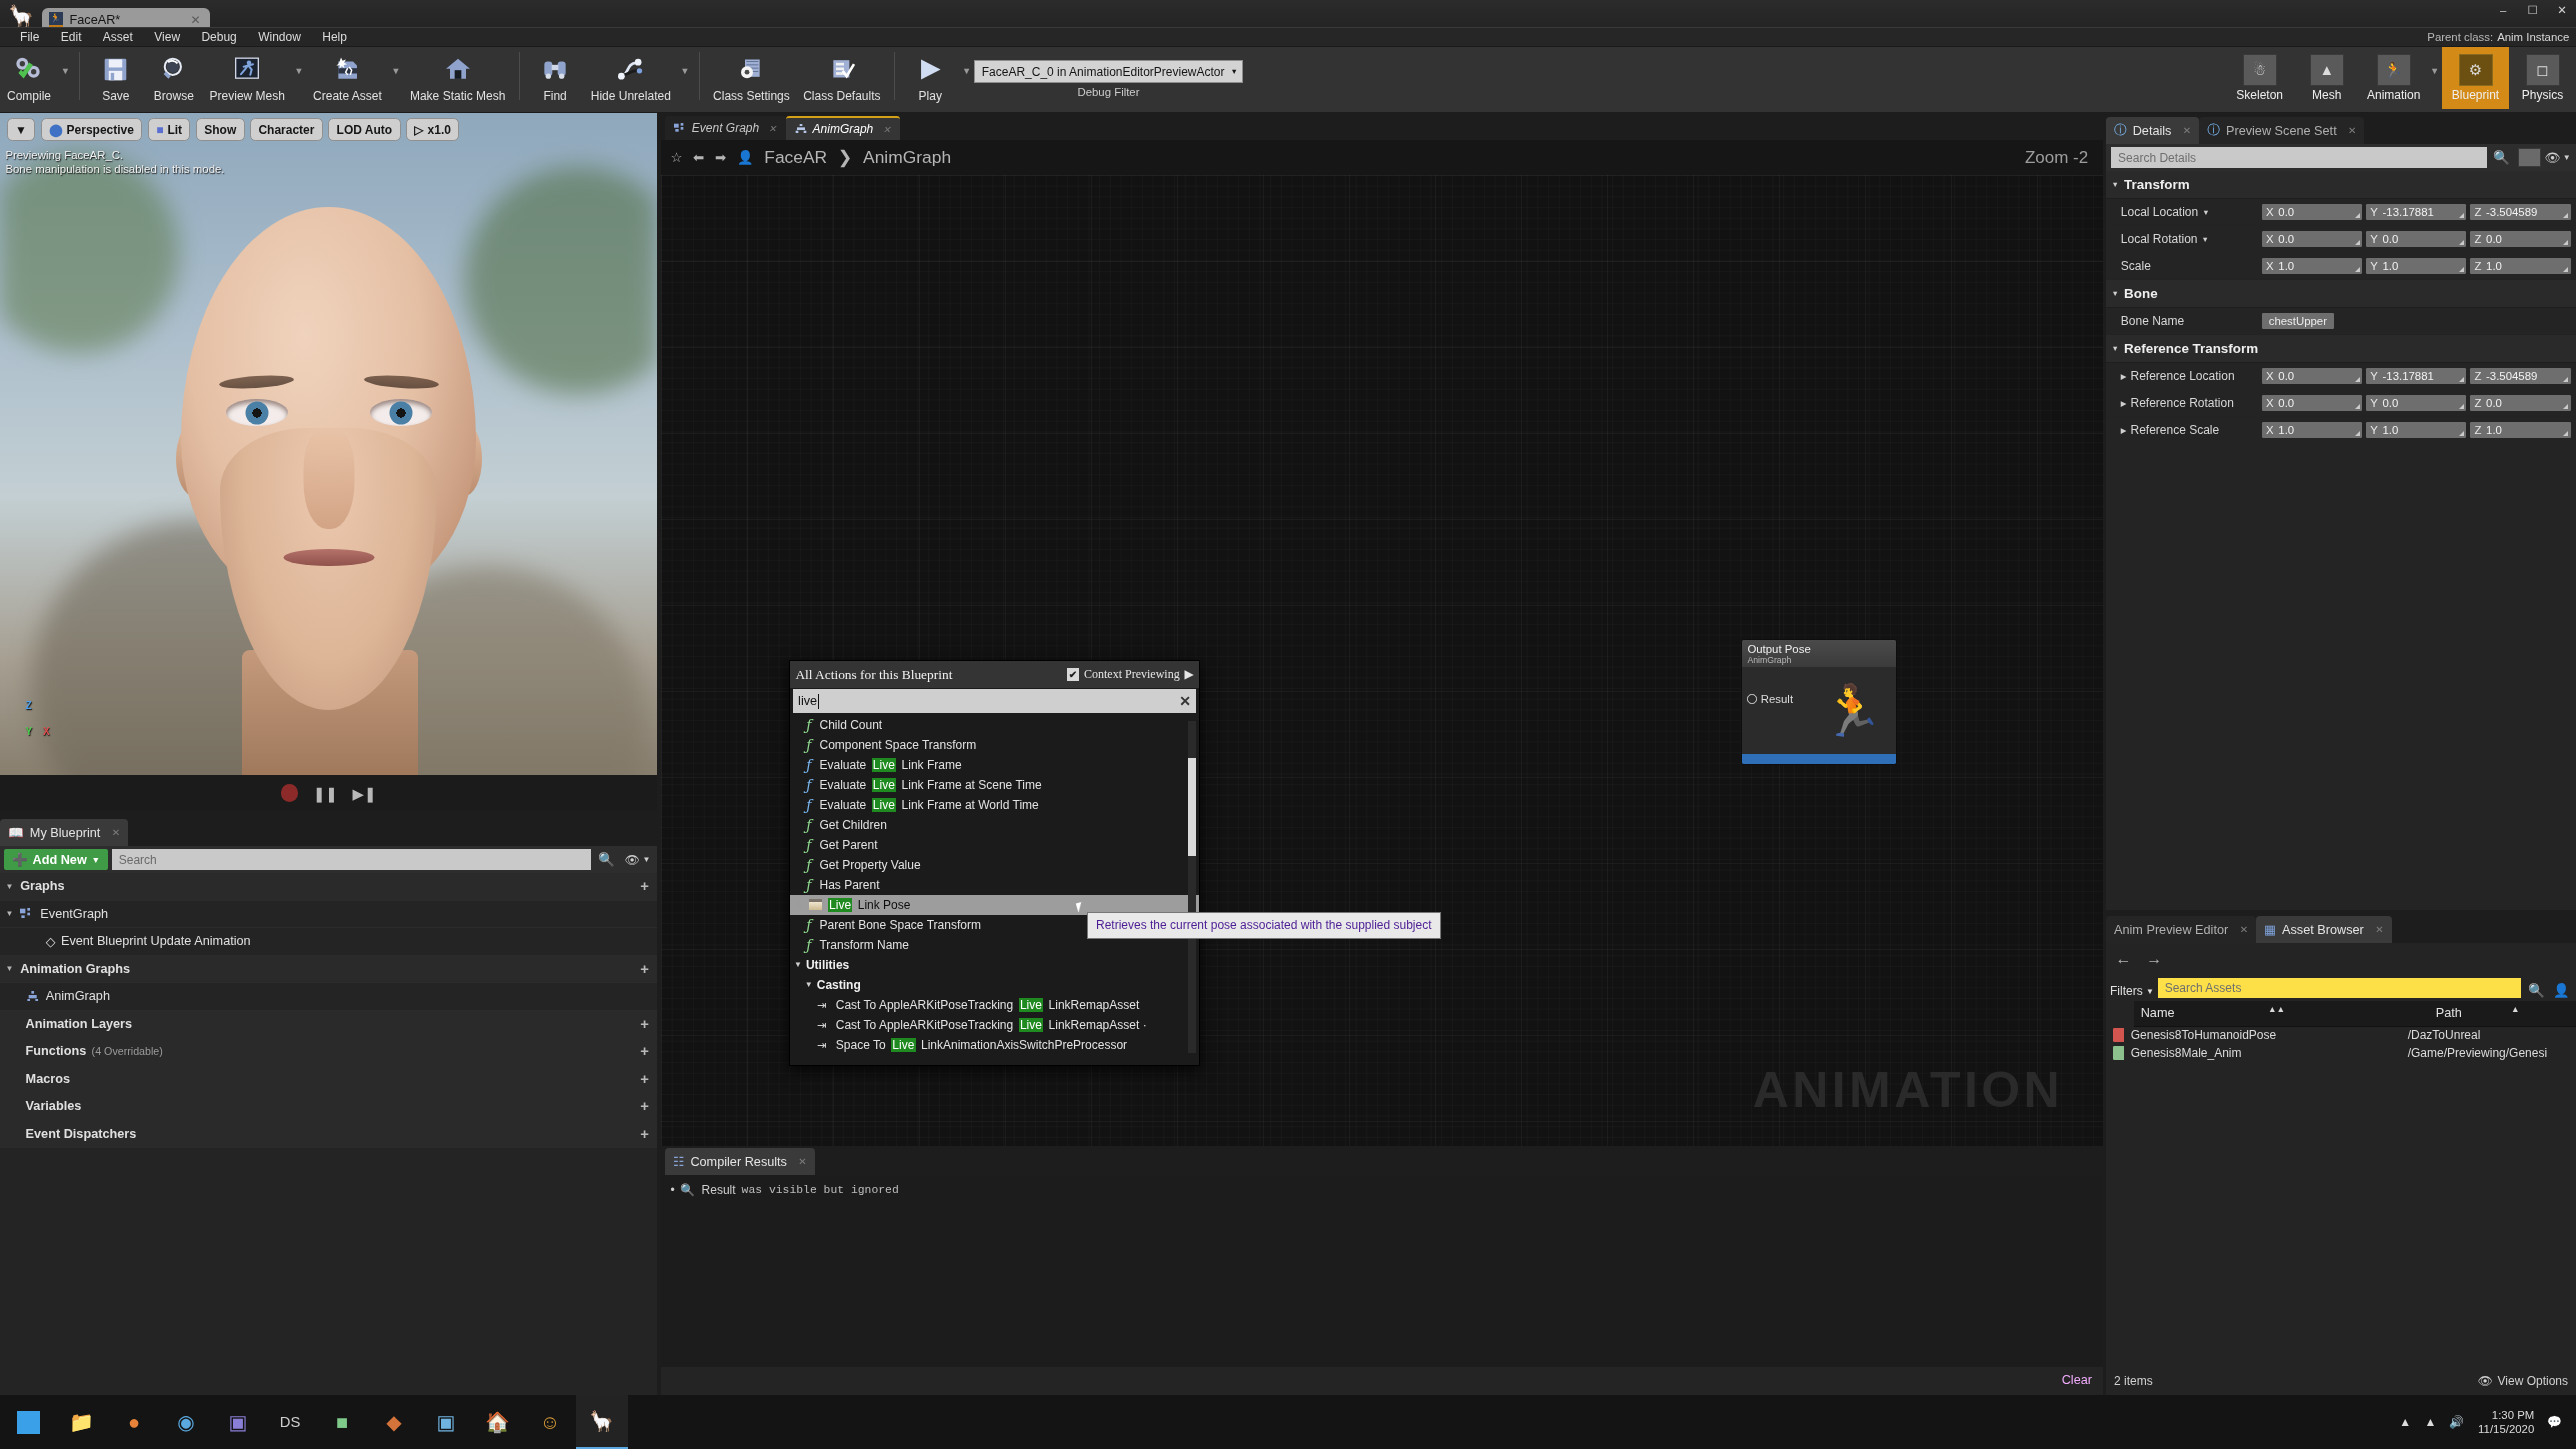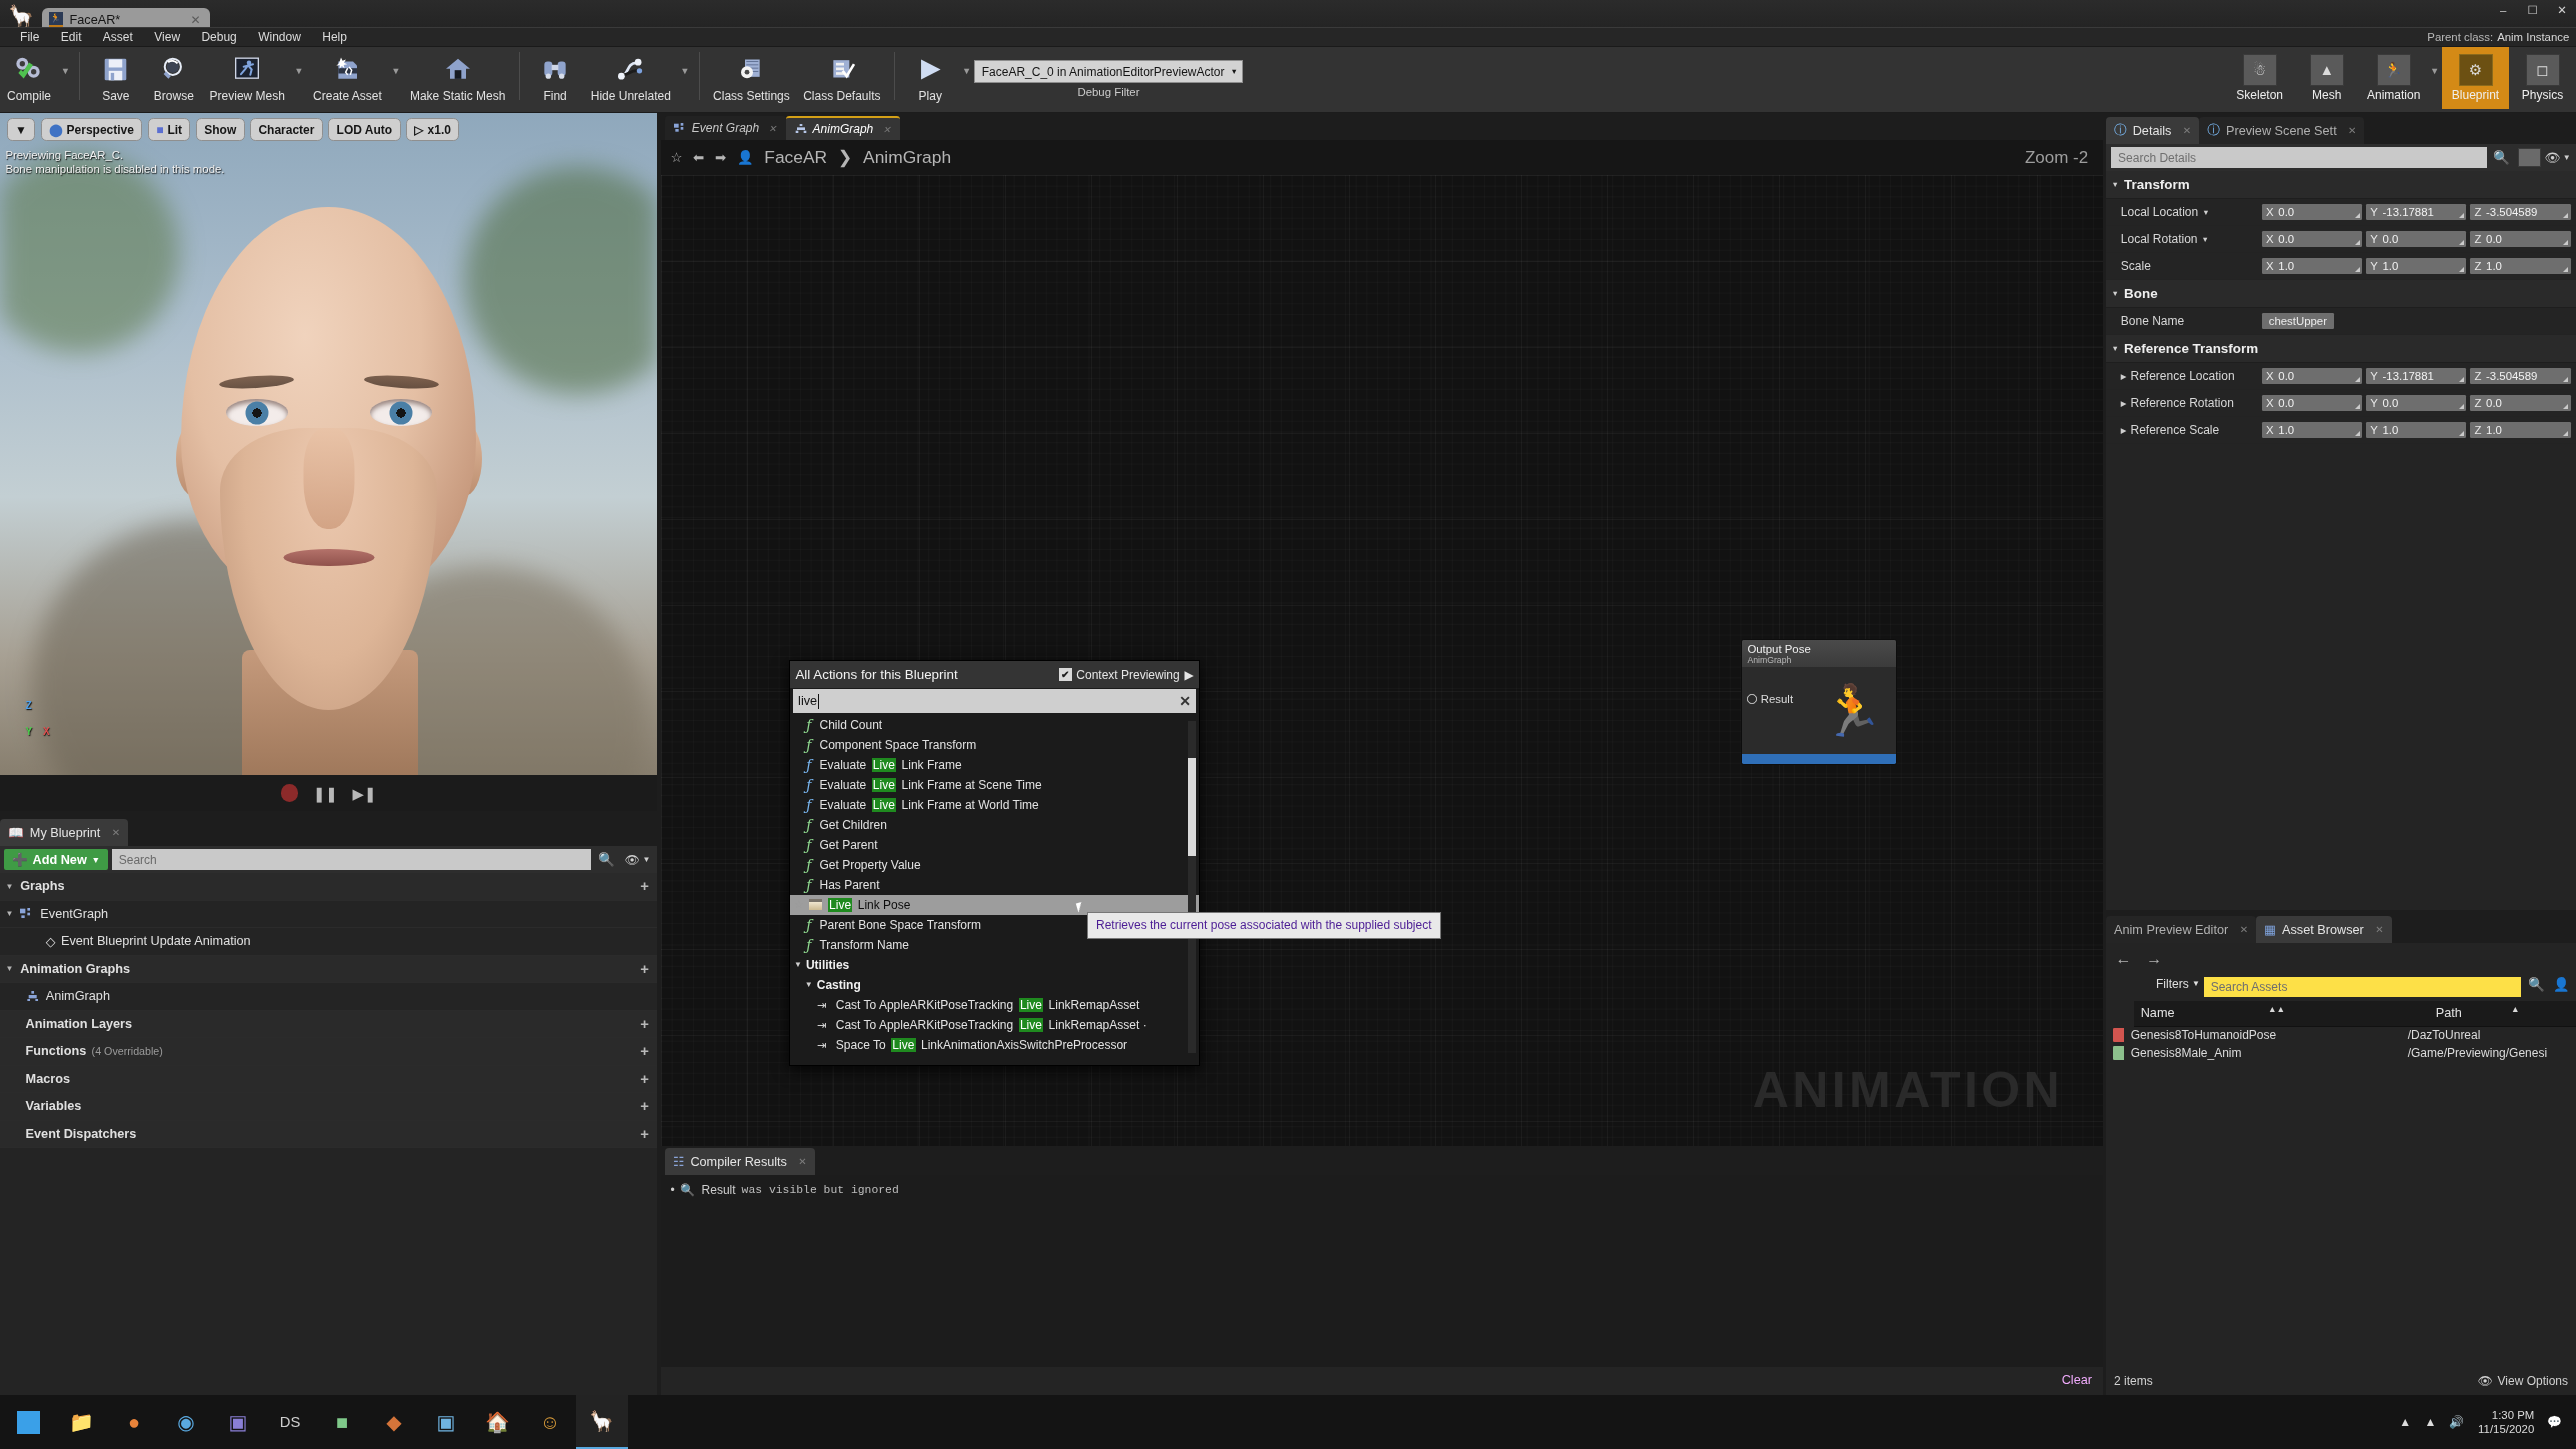--- a/index.html
+++ b/index.html
@@ -175,21 +175,21 @@
     display:flex; align-items:center; gap:4px;}
   .node-pin .pin { width:9.4px; height:9.4px; border:1.3px solid #dcdcdc; border-radius:50%;}
   .node-fig { position:absolute; right:4px; top:4px; width:79px; height:79px;
     display:flex; align-items:center; justify-content:center; font-size:50px; color:#dcdcdc;}
   .node-foot { height:9.4px; background:#2f6fb8; }
 
   
   .actionmenu { position:absolute; left:789px; top:660px; width:411px; height:406px;
     background:#1b1b1b; border:0.7px solid #000; box-shadow:0 4px 14.8px rgba(0,0,0,.8);}
   .am-hdr { height:27px; background:#343434; display:flex; align-items:center; padding:0 5.4px;
-    font-size:13.4px; color:#f2f2f2; }
+    font-size:13.4px; color:#f2f2f2;font-family:Liberation Serif, serif; }
   .am-ctx { margin-left:auto; display:flex; align-items:center; gap:4.7px; font-size:12px;
     color:#e6e6e6;}
   .am-chk { width:12.7px; height:12.7px; background:#d9d9d9; color:#1d1d1d; font-size:10px;
     display:flex; align-items:center; justify-content:center; font-weight:bold;}
   .am-search { height:24px; margin:1.3px 2.7px; background:#cfcfcf; display:flex; align-items:center;
     padding:0 5.4px; font-size:12.7px; color:#111; position:relative;}
   .am-caret { width:1.3px; height:14.8px; background:#111; margin-left:0.7px;}
   .am-x { margin-left:auto; font-size:14px; color:#333; font-weight:bold;}
   .am-list { position:relative; height:339px; overflow:hidden;}
   .am-row { height:20px; display:flex; align-items:center; font-size:12px; color:#e3e3e3;
@@ -248,21 +248,21 @@
   .d-num .nub { position:absolute; right:2.7px; bottom:2px; width:0; height:0;
     border-left:5.4px solid transparent; border-bottom:5.4px solid #cacaca;}
   .d-text { background:#6e6e6e; color:#ececec; font-size:11.4px; padding:2px 6.7px; border-radius:1.3px;}
   .d-tri { font-size:7.4px; color:#cfcfcf;}
 
   
   .assetbrowser { position:absolute; left:2106px; top:912px; width:470px; height:483px;
     background:#242424;}
   .ab-navrow { height:31px; display:flex; align-items:center; gap:14.8px; padding-left:9.4px;
     font-size:16px; color:#b3b3b3;}
-  .ab-filterrow { height:27px; display:flex; align-items:flex-start; gap:4px; padding:2.7px 4px;margin-left:46px;}
+  .ab-filterrow { height:27px; display:flex; align-items:flex-end; gap:4px; padding:2.7px 4px;}
   .ab-filters { font-size:12px; color:#e0e0e0; display:flex; align-items:center; gap:3.4px;}
   .ab-srch { flex:1; background:#fde047; color:#6f6f6f; font-size:12px; padding:3.4px 6.7px;
     display:flex; align-items:center;}
   .ab-person { font-size:13.4px; color:#cfcfcf; width:20px; text-align:center;}
   .ab-hdr { height:25.5px; background:#1a1a1a; display:flex; align-items:center;
     font-size:12.7px; color:#e3e3e3; border-bottom:0.7px solid #111;margin-left:28px;}
   .ab-hdr .c1 { width:295px; padding-left:6.7px; position:relative;}
   .ab-hdr .c2 { flex:1; padding-left:6.7px; position:relative;}
   .sortarrow { position:absolute; font-size:8.7px; color:#d9d9d9;}
   .ab-row { height:17.4px; display:flex; align-items:center; font-size:12px; color:#dcdcdc;}

